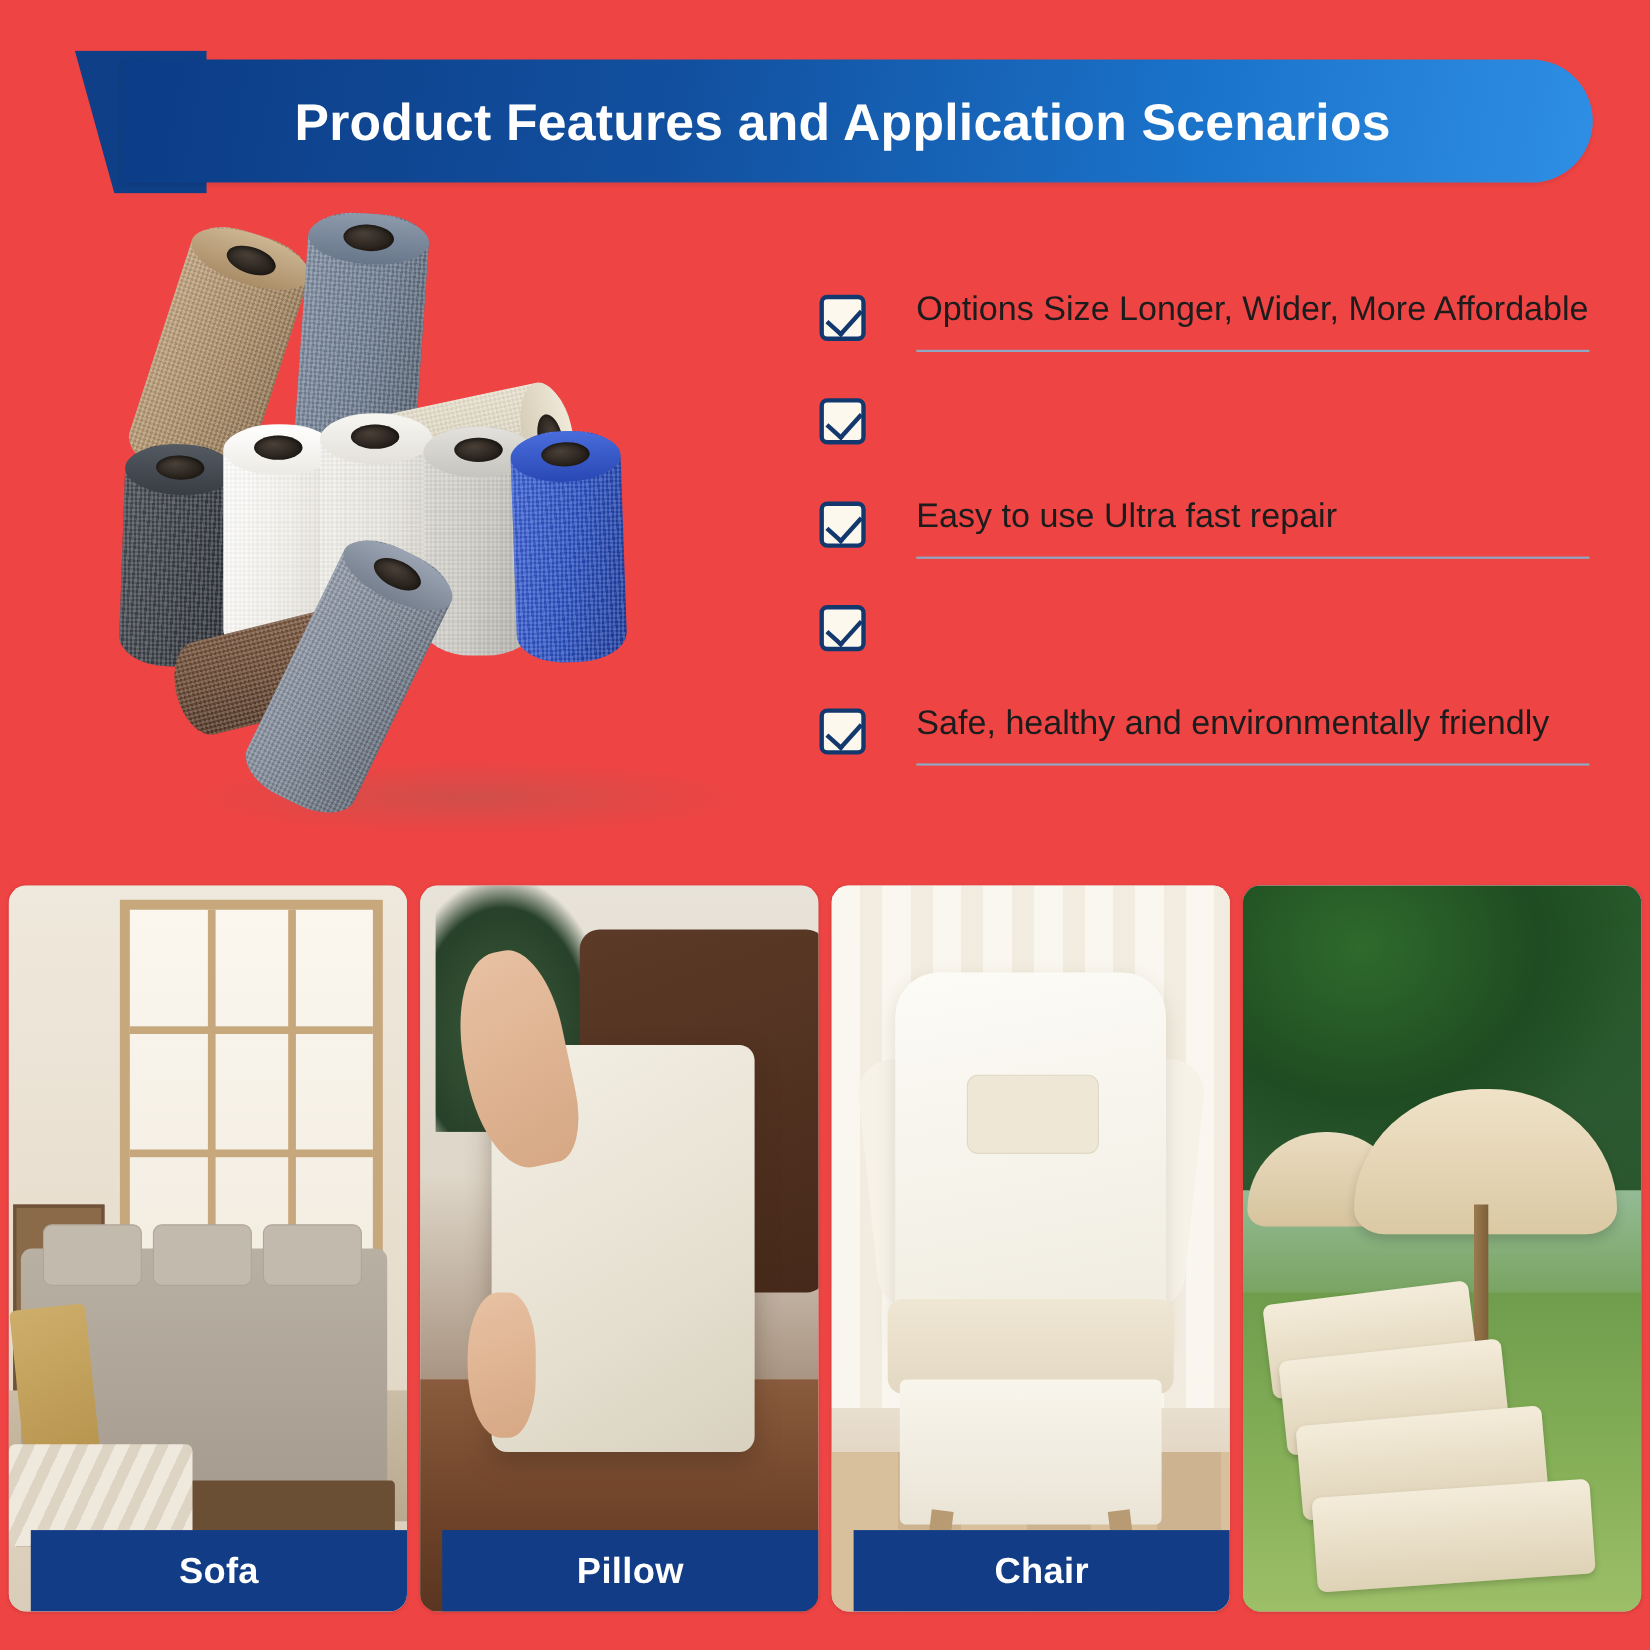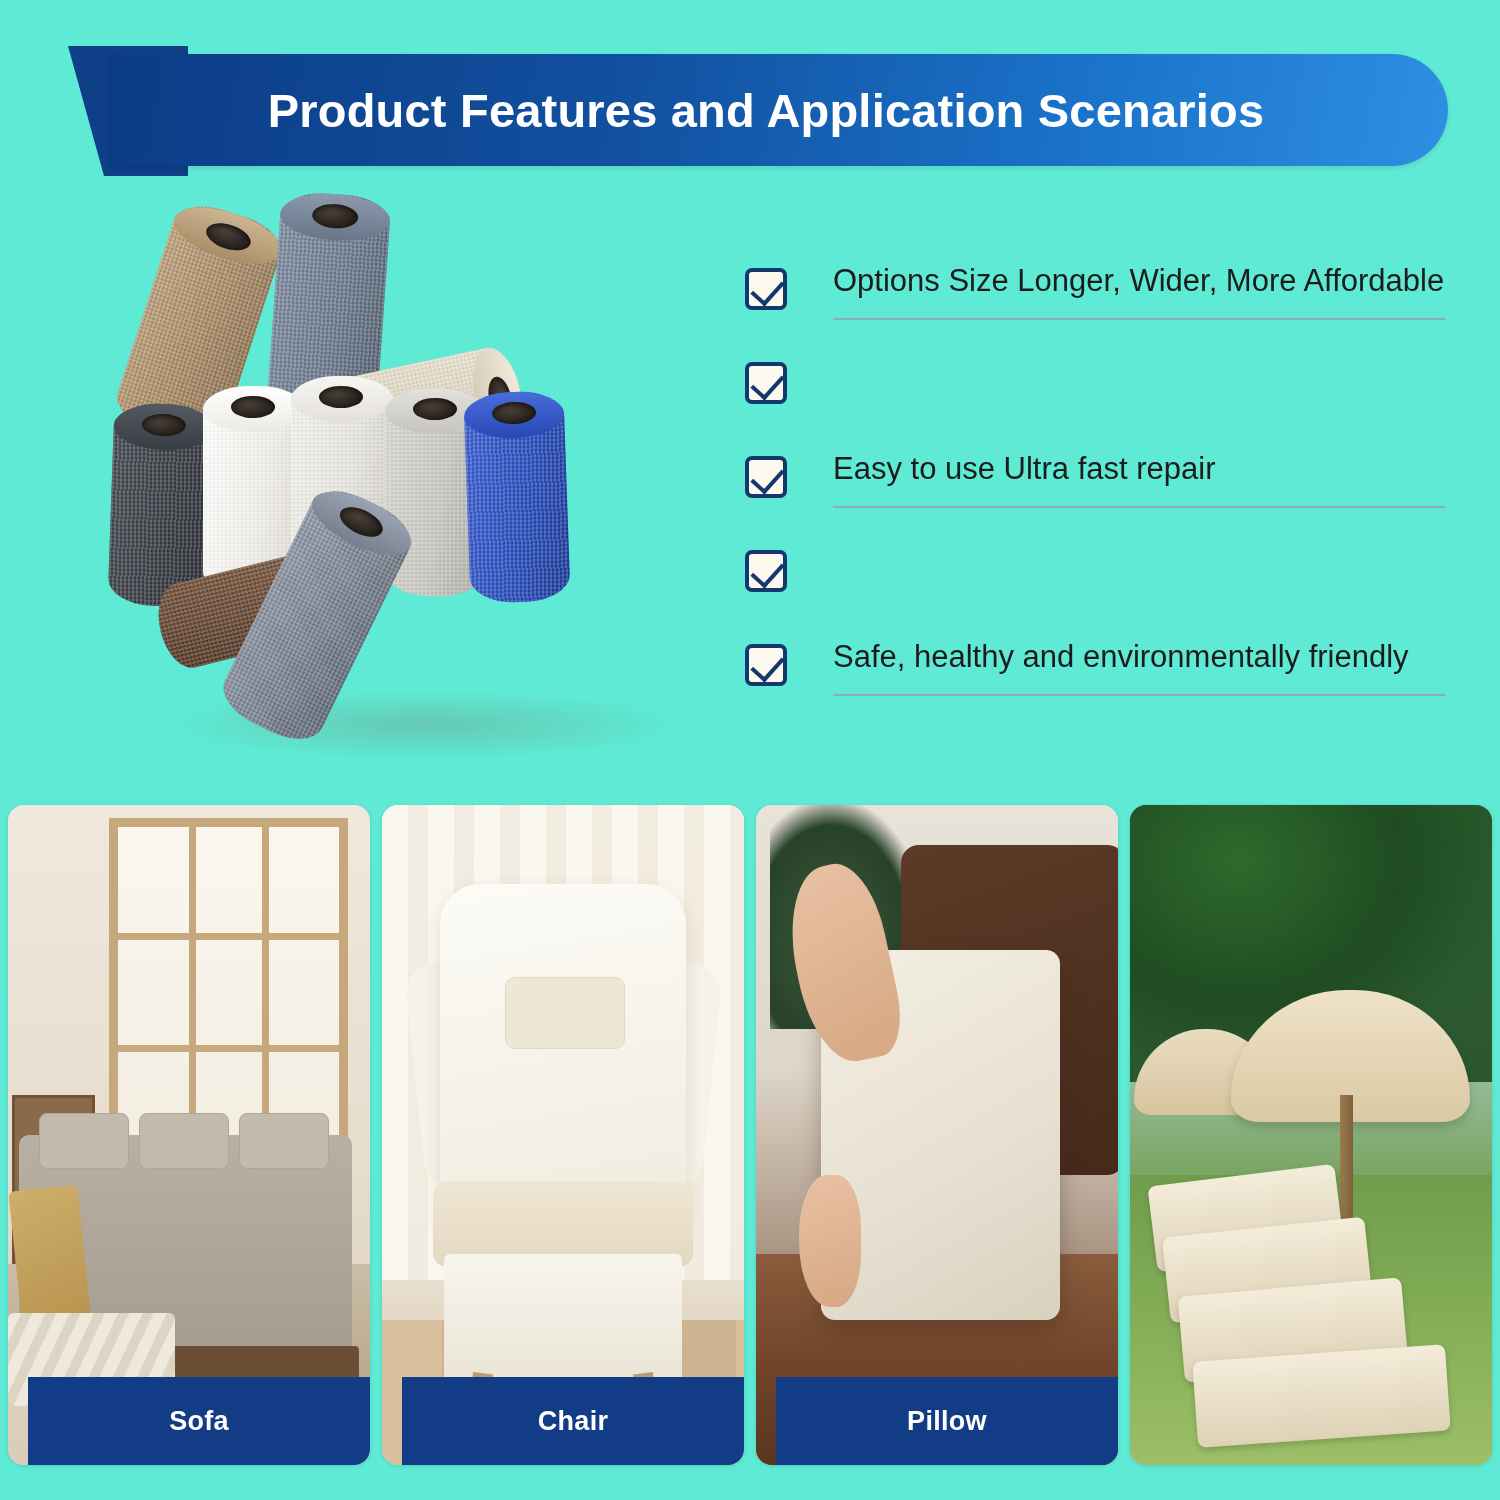--- a/index.html
+++ b/index.html
@@ -2,21 +2,21 @@
 <html><head>
 <meta charset="utf-8">
 <style>
   * { box-sizing: border-box; margin: 0; padding: 0; }
   html, body {
     width: 1500px; height: 1500px;
     background: #fdf8ee;
     font-family: "Liberation Sans", sans-serif;
     overflow: hidden;
   }
-  .page { position: relative; width: 1500px; height: 1500px; background: #5eead4; }
+  .page { position: relative; width: 1500px; height: 1500px; background: #ef4444; }
 
   
   .header-wrap { position: absolute; left: 0; top: 46px; width: 1460px; height: 130px; }
   .header-tab {
     position: absolute; left: 68px; top: 0; width: 120px; height: 130px;
     background: #0f3f86;
     clip-path: polygon(0 0, 100% 0, 100% 100%, 30% 100%);
   }
   .header-bar {
     position: absolute; left: 110px; top: 8px; width: 1338px; height: 112px;
@@ -84,24 +84,24 @@
   
   .cards { position: absolute; left: 8px; top: 805px; width: 1484px; height: 660px; display: flex; gap: 12px; }
   .card {
     position: relative; flex: 1 1 0; height: 660px;
     border-radius: 16px; overflow: hidden;
     background: #d9d4c8;
     box-shadow: 0 1px 4px rgba(0,0,0,0.12);
   }
   .card-photo { position: absolute; inset: 0; }
   .card-label {
-    position: absolute; left: 0; right: 0; bottom: 0; height: 88px;
+    position: absolute; left: 0; right: 0; bottom: 0; height: 74px;
     background: #123c85; color: #fff;
     display: flex; align-items: center; justify-content: center;
-    font-size: 27px; font-weight: bold; letter-spacing: 0.3px; margin-left: 20px;
+    font-size: 33px; font-weight: bold; letter-spacing: 0.3px; margin-left: 20px;
   }
 
   
   .ph-sofa { background: linear-gradient(180deg, #efe8dc 0%, #e7ddcd 55%, #d9cdb9 100%); }
   .ph-sofa .window {
     position: absolute; left: 28%; top: 2%; width: 66%; height: 56%;
     background: linear-gradient(180deg, #fbf7ef 0%, #f2ece0 100%);
     border: 9px solid #c7a77c;
   }
   .ph-sofa .mullion-v { position: absolute; top: 0; bottom: 0; width: 7px; background: #c7a77c; }
@@ -383,48 +383,48 @@
           <div class="cushion" style="left:66%;"></div>
         </div>
         <div class="sofa-base"></div>
         <div class="throw"></div>
         <div class="rug"></div>
       </div>
       <div class="card-label">Sofa</div>
     </div>
 
     <div class="card">
+      <div class="card-photo ph-pillow">
+        <div class="plant"></div>
+        <div class="leather-back"></div>
+        <div class="leather-seat"></div>
+        <div class="cushion-big"></div>
+        <div class="hand"></div>
+        <div class="hand2"></div>
+      </div>
+      <div class="card-label">Pillow</div>
+    </div>
+
+    <div class="card">
       <div class="card-photo ph-chair">
         <div class="curtain"></div>
         <div class="floorwood"></div>
         <div class="wing-l"></div>
         <div class="wing-r"></div>
         <div class="back"></div>
         <div class="headrest"></div>
         <div class="seat"></div>
         <div class="skirt"></div>
         <div class="leg-l"></div>
         <div class="leg-r"></div>
       </div>
       <div class="card-label">Chair</div>
     </div>
 
     <div class="card">
-      <div class="card-photo ph-pillow">
-        <div class="plant"></div>
-        <div class="leather-back"></div>
-        <div class="leather-seat"></div>
-        <div class="cushion-big"></div>
-        <div class="hand"></div>
-        <div class="hand2"></div>
-      </div>
-      <div class="card-label">Pillow</div>
-    </div>
-
-    <div class="card">
       <div class="card-photo ph-out">
         <div class="canopy"></div>
         <div class="lawn"></div>
         <div class="umbrella-small"></div>
         <div class="umbrella-main"></div>
         <div class="pole"></div>
         <div class="lounger" style="left:6%;  top:56%; width:52%; transform:rotate(-7deg);"></div>
         <div class="lounger" style="left:10%; top:64%; width:56%; transform:rotate(-6deg);"></div>
         <div class="lounger" style="left:14%; top:73%; width:62%; transform:rotate(-5deg);"></div>
         <div class="lounger" style="left:18%; top:83%; width:70%; transform:rotate(-4deg);"></div>

